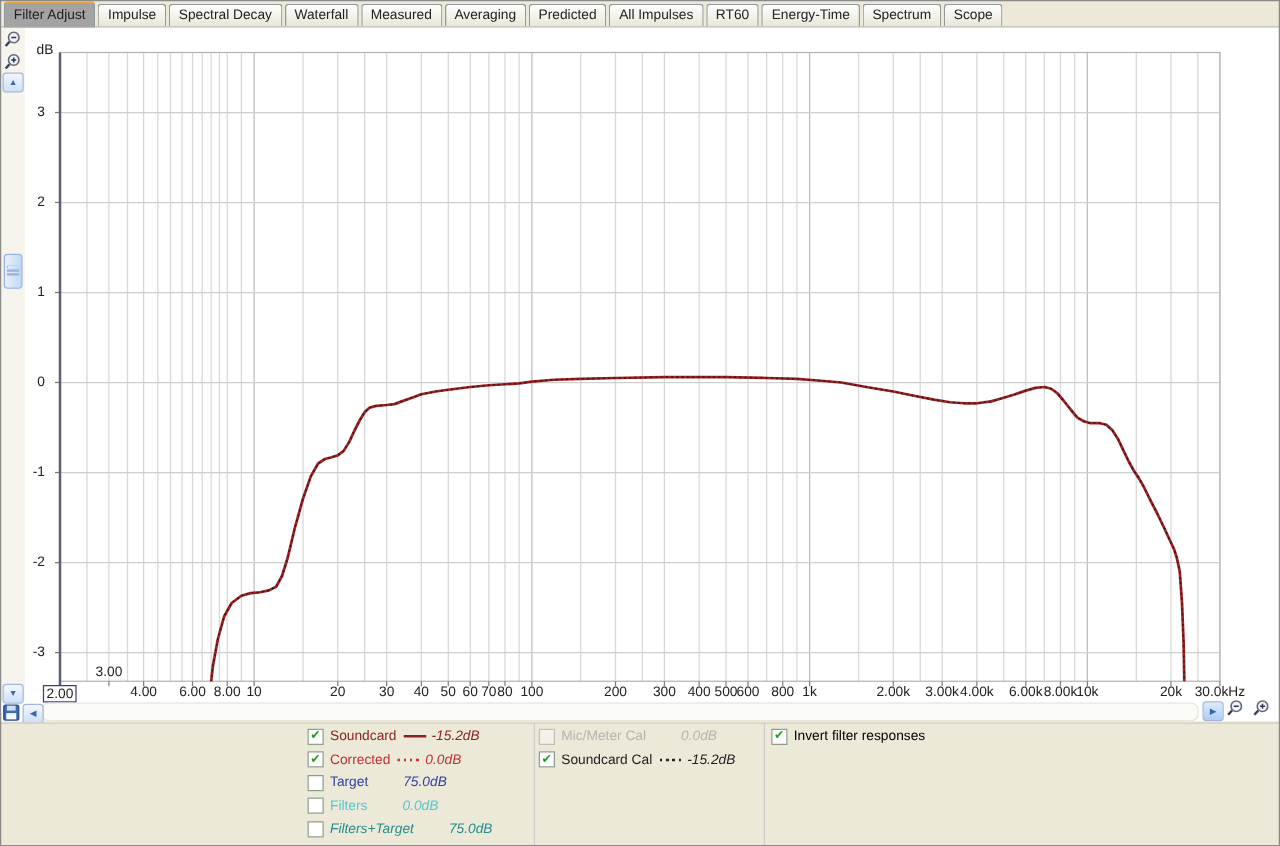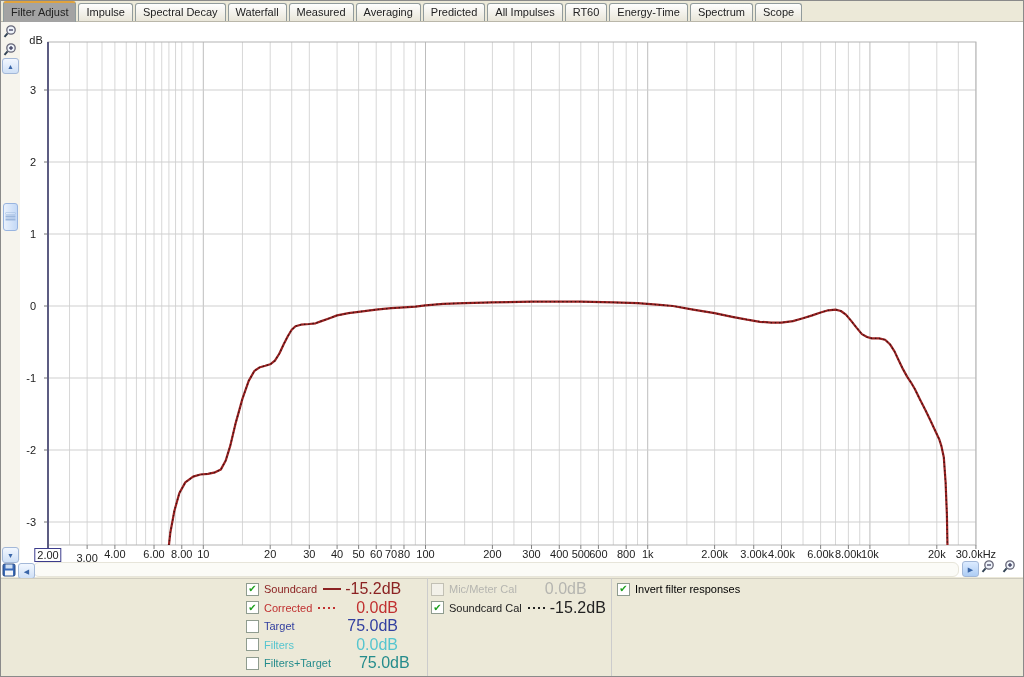--- a/index.html
+++ b/index.html
@@ -39,21 +39,21 @@
   .vsep{position:absolute;top:578px;width:1px;height:99px;background:#cccccc;z-index:6;}
   .lgroup{position:absolute;top:582px;z-index:6;}
   .lrow{display:flex;align-items:center;height:14px;margin-bottom:4.6px;cursor:default;}
   .cb{width:11px;height:11px;background:#fff;border:1px solid #8f9c8f;margin-right:5px;
       display:inline-flex;align-items:center;justify-content:center;font-size:10px;color:#1fa01f;
       flex:none;line-height:1;}
   .cb.dis{background:#f3f1e9;border-color:#c2c0b4;}
   .llabel{font-size:11px;white-space:nowrap;}
   .lswatch{width:22px;height:11px;margin-left:6px;display:inline-flex;align-items:center;flex:none;}
   .lswatch i{display:block;width:18px;height:2px;}
-  .lvalue{font-size:16px;text-align:right;flex:1;white-space:nowrap;}
+  .lvalue{font-size:11px;flex:1;white-space:nowrap;font-style:italic;}
 </style>
 </head>
 <body>
 
 <div class="window-frame"></div>
 
 <div class="tabstrip">
     <div class="tab active">Filter Adjust</div>
     <div class="tab">Impulse</div>
     <div class="tab">Spectral Decay</div>
@@ -181,21 +181,21 @@
     <div class="ylab" style="left: 6px; top: 84px;">3</div>
     <div class="ylab" style="left: 6px; top: 156px;">2</div>
     <div class="ylab" style="left: 6px; top: 228px;">1</div>
     <div class="ylab" style="left: 6px; top: 300px;">0</div>
     <div class="ylab" style="left: 6px; top: 372px;">-1</div>
     <div class="ylab" style="left: 6px; top: 444px;">-2</div>
     <div class="ylab" style="left: 6px; top: 516px;">-3</div>
   </div>
 <div id="xlabels">
     <div class="xlab boxed" style="left: 48px; top: 548px;">2.00</div>
-    <div class="xlab" style="left: 87.1275px; top: 552px;">3.00</div>
+    <div class="xlab" style="left: 87.1275px; top: 532px;">3.00</div>
     <div class="xlab" style="left: 114.889px; top: 548px;">4.00</div>
     <div class="xlab" style="left: 154.016px; top: 548px;">6.00</div>
     <div class="xlab" style="left: 181.778px; top: 548px;">8.00</div>
     <div class="xlab" style="left: 203.311px; top: 548px;">10</div>
     <div class="xlab" style="left: 270.2px; top: 548px;">20</div>
     <div class="xlab" style="left: 309.327px; top: 548px;">30</div>
     <div class="xlab" style="left: 337.089px; top: 548px;">40</div>
     <div class="xlab" style="left: 358.622px; top: 548px;">50</div>
     <div class="xlab" style="left: 376.216px; top: 548px;">60</div>
     <div class="xlab" style="left: 391.092px; top: 548px;">70</div>
@@ -299,21 +299,21 @@
       <span class="lvalue" style="color: rgb(51, 64, 160);">75.0dB</span>
     </div>
     <div class="lrow">
       <span class="cb"></span>
       <span class="llabel" style="color: rgb(85, 197, 207);">Filters</span>
       <span class="lswatch"></span>
       <span class="lvalue" style="color: rgb(85, 197, 207);">0.0dB</span>
     </div>
     <div class="lrow">
       <span class="cb"></span>
-      <span class="llabel" style="color: rgb(37, 140, 140);">Filters+Target</span>
+      <span class="llabel" style="color: rgb(37, 140, 140); font-style: italic;">Filters+Target</span>
       <span class="lswatch"></span>
       <span class="lvalue" style="color: rgb(37, 140, 140);">75.0dB</span>
     </div>
   </div>
 <div class="lgroup" style="left:431px;width:152px" id="lg1">
     <div class="lrow">
       <span class="cb dis"></span>
       <span class="llabel" style="color: rgb(181, 181, 176);">Mic/Meter Cal</span>
       <span class="lswatch"></span>
       <span class="lvalue" style="color: rgb(181, 181, 176);">0.0dB</span>

